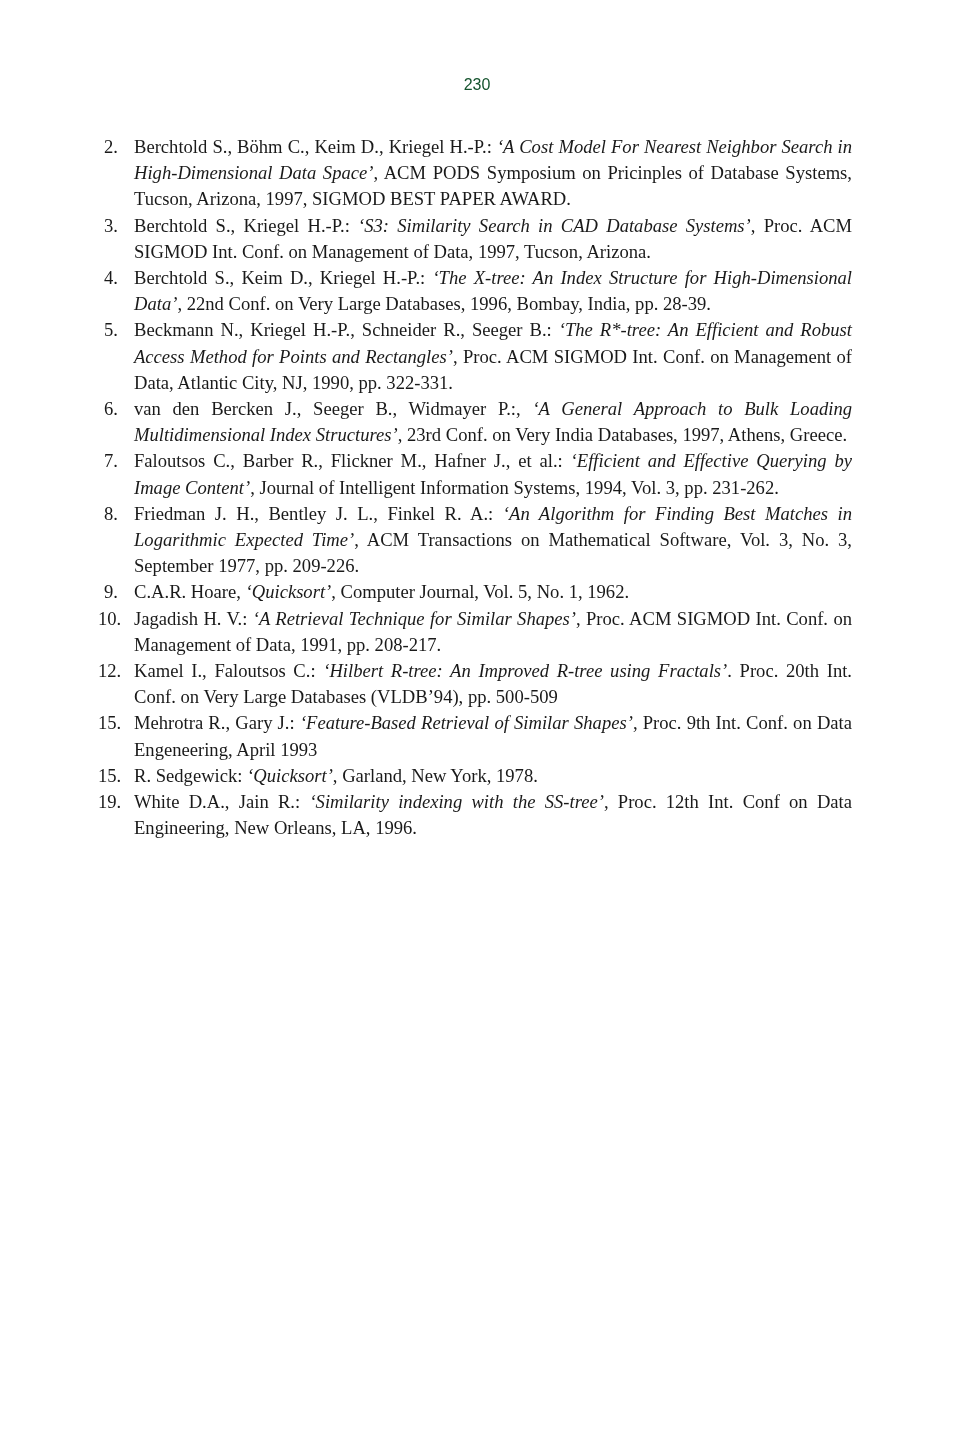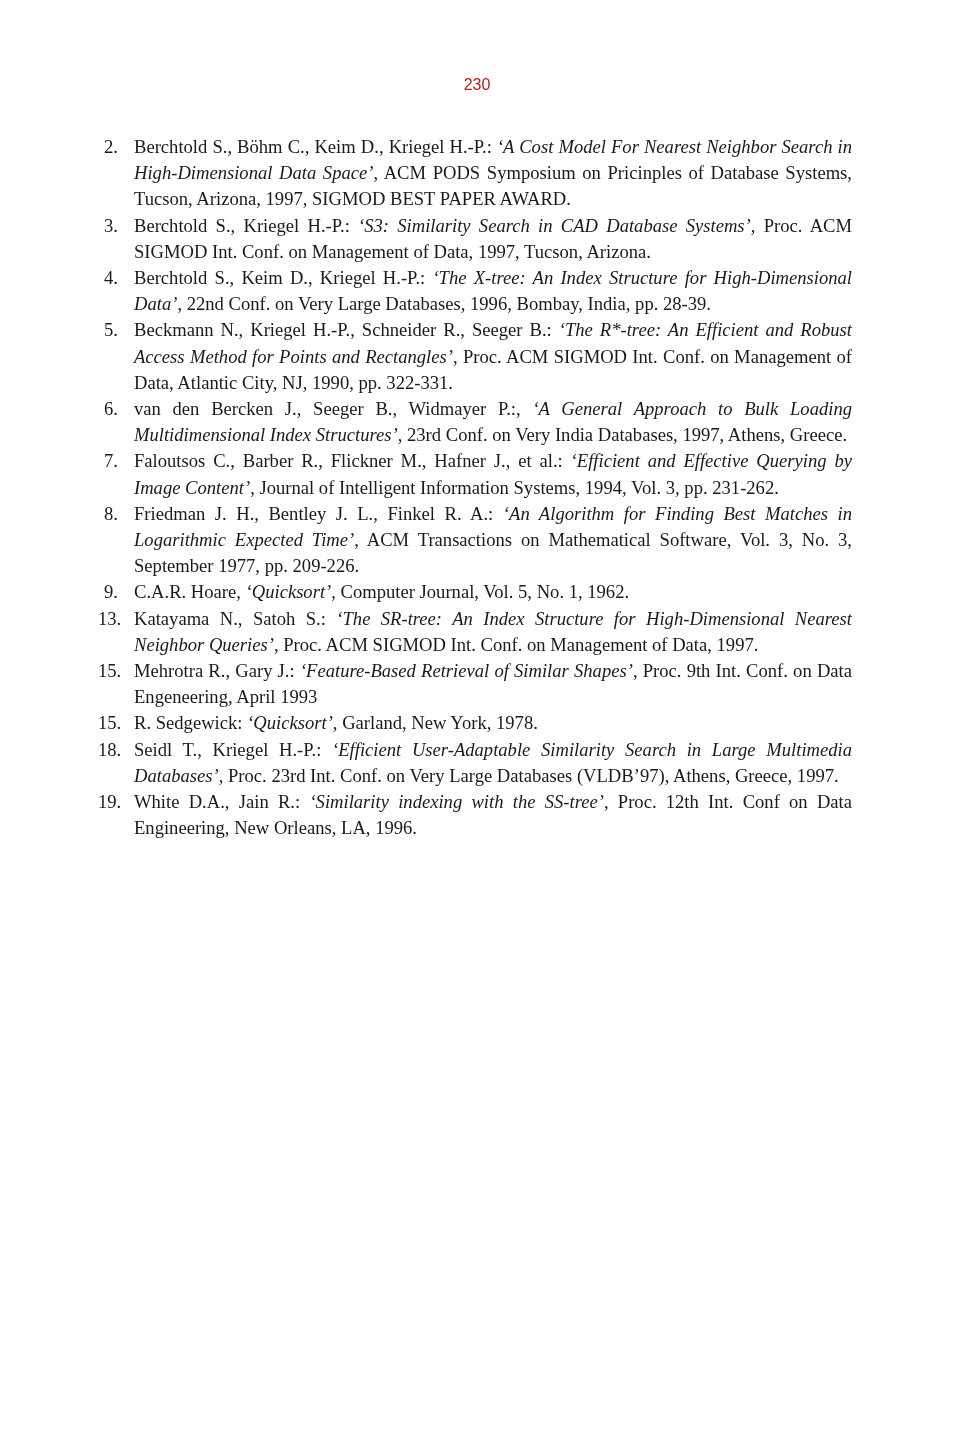--- a/index.html
+++ b/index.html
@@ -1,19 +1,19 @@
 <!DOCTYPE html>
 <html><head>
 <meta charset="utf-8">
 <style>
   html, body { margin: 0; padding: 0; background: #ffffff; }
   body { width: 954px; height: 1440px; position: relative; overflow: hidden; color: #1a1a1a; }
   .page-number {
     position: absolute; top: 76px; left: 0; width: 954px; text-align: center;
-    font-family: "Liberation Sans", sans-serif; font-size: 16px; color: #b91c1c;
+    font-family: "Liberation Sans", sans-serif; font-size: 16px; color: #14532d;
   }
   .refs {
     position: absolute; top: 134px; left: 104px; width: 748px;
     font-family: "Liberation Serif", serif; font-size: 18.6px; line-height: 26.2px;
     margin: 0; padding: 0; list-style: none;
   }
   .ref { position: relative; padding-left: 30px; margin: 0; text-align: justify; }
   .ref .num { position: absolute; left: 0; top: 0; }
   .ref.two .num { left: -6px; }
   .ref .title { font-style: italic; }
@@ -25,18 +25,18 @@
 
 <ol class="refs">
   <li class="ref"><span class="num">2.</span><span>Berchtold S., Böhm C., Keim D., Kriegel H.-P.: </span><span class="title">‘A Cost Model For Nearest Neighbor Search in High-Dimensional Data Space’</span><span>, ACM PODS Symposium on Pricinples of Database Systems, Tucson, Arizona, 1997, SIGMOD BEST PAPER AWARD.</span></li>
   <li class="ref"><span class="num">3.</span><span>Berchtold S., Kriegel H.-P.: </span><span class="title">‘S3: Similarity Search in CAD Database Systems’</span><span>, Proc. ACM SIGMOD Int. Conf. on Management of Data, 1997, Tucson, Arizona.</span></li>
   <li class="ref"><span class="num">4.</span><span>Berchtold S., Keim D., Kriegel H.-P.: </span><span class="title">‘The X-tree: An Index Structure for High-Dimensional Data’</span><span>, 22nd Conf. on Very Large Databases, 1996, Bombay, India, pp. 28-39.</span></li>
   <li class="ref"><span class="num">5.</span><span>Beckmann N., Kriegel H.-P., Schneider R., Seeger B.: </span><span class="title">‘The R*-tree: An Efficient and Robust Access Method for Points and Rectangles’</span><span>, Proc. ACM SIGMOD Int. Conf. on Management of Data, Atlantic City, NJ, 1990, pp. 322-331.</span></li>
   <li class="ref"><span class="num">6.</span><span>van den Bercken J., Seeger B., Widmayer P.:, </span><span class="title">‘A General Approach to Bulk Loading Multidimensional Index Structures’</span><span>, 23rd Conf. on Very India Databases, 1997, Athens, Greece.</span></li>
   <li class="ref"><span class="num">7.</span><span>Faloutsos C., Barber R., Flickner M., Hafner J., et al.: </span><span class="title">‘Efficient and Effective Querying by Image Content’</span><span>, Journal of Intelligent Information Systems, 1994, Vol. 3, pp. 231-262.</span></li>
   <li class="ref"><span class="num">8.</span><span>Friedman J. H., Bentley J. L., Finkel R. A.: </span><span class="title">‘An Algorithm for Finding Best Matches in Logarithmic Expected Time’</span><span>, ACM Transactions on Mathematical Software, Vol. 3, No. 3, September 1977, pp. 209-226.</span></li>
   <li class="ref"><span class="num">9.</span><span>C.A.R. Hoare, </span><span class="title">‘Quicksort’</span><span>, Computer Journal, Vol. 5, No. 1, 1962.</span></li>
-  <li class="ref two"><span class="num">13.</span><span>Katayama N., Satoh S.: </span><span class="title">‘The SR-tree: An Index Structure for High-Dimensional Nearest Neighbor Queries’</span><span>, Proc. ACM SIGMOD Int. Conf. on Management of Data, 1997.</span></li>
+  <li class="ref two"><span class="num">10.</span><span>Jagadish H. V.: </span><span class="title">‘A Retrieval Technique for Similar Shapes’</span><span>, Proc. ACM SIGMOD Int. Conf. on Management of Data, 1991, pp. 208-217.</span></li>
+  <li class="ref two"><span class="num">12.</span><span>Kamel I., Faloutsos C.: </span><span class="title">‘Hilbert R-tree: An Improved R-tree using Fractals’</span><span>. Proc. 20th Int. Conf. on Very Large Databases (VLDB’94), pp. 500-509</span></li>
   <li class="ref two"><span class="num">15.</span><span>Mehrotra R., Gary J.: </span><span class="title">‘Feature-Based Retrieval of Similar Shapes’</span><span>, Proc. 9th Int. Conf. on Data Engeneering, April 1993</span></li>
   <li class="ref two"><span class="num">15.</span><span>R. Sedgewick: </span><span class="title">‘Quicksort’</span><span>, Garland, New York, 1978.</span></li>
-  <li class="ref two"><span class="num">18.</span><span>Seidl T., Kriegel H.-P.: </span><span class="title">‘Efficient User-Adaptable Similarity Search in Large Multimedia Databases’</span><span>, Proc. 23rd Int. Conf. on Very Large Databases (VLDB’97), Athens, Greece, 1997.</span></li>
   <li class="ref two"><span class="num">19.</span><span>White D.A., Jain R.: </span><span class="title">‘Similarity indexing with the SS-tree’</span><span>, Proc. 12th Int. Conf on Data Engineering, New Orleans, LA, 1996.</span></li>
 </ol>
 
 </body></html>

